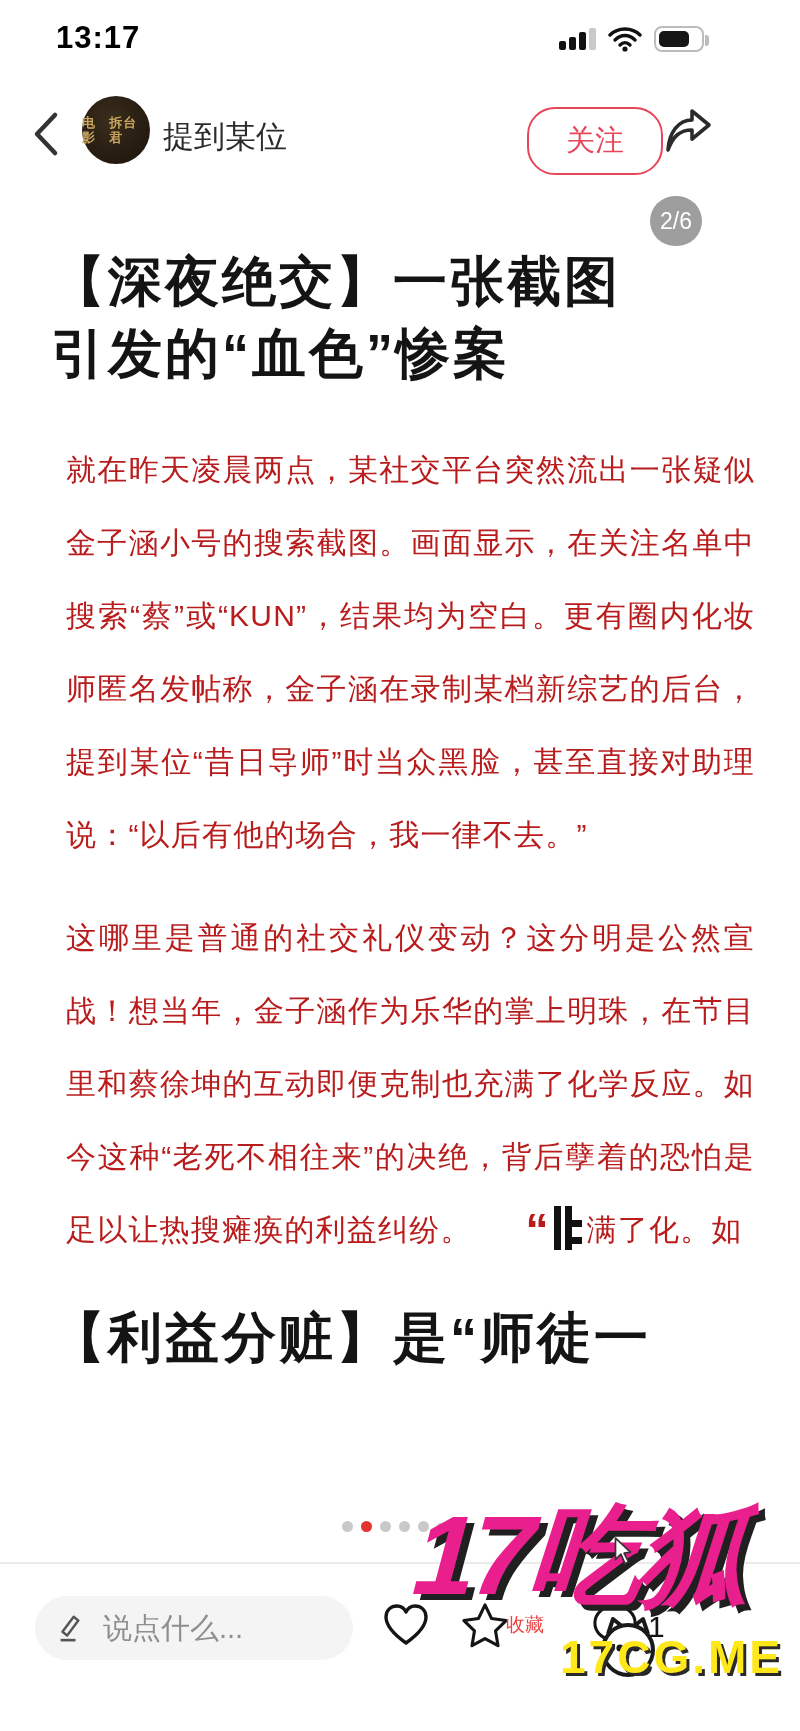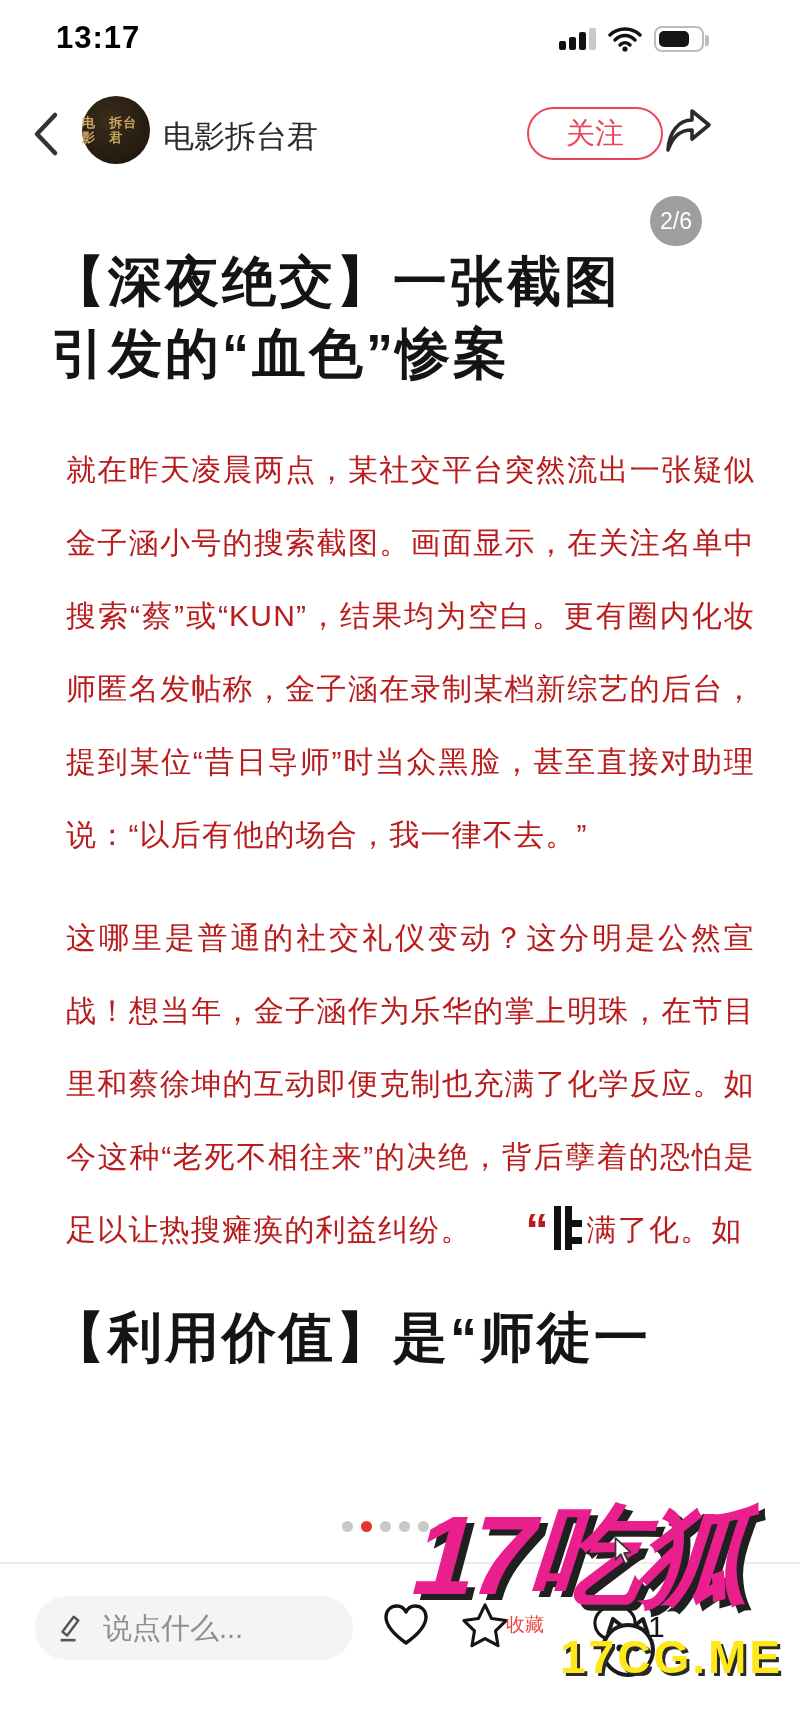--- a/index.html
+++ b/index.html
@@ -20,21 +20,21 @@
   .battery { position:relative; width:50px; height:26px; border:2.5px solid #bcbcbc; border-radius:8px; }
   .battery .fill { position:absolute; left:3px; top:3px; bottom:3px; width:30px; background:#161616; border-radius:5px; }
   .battery .nub { position:absolute; right:-7px; top:7px; width:4px; height:11px; background:#bcbcbc; border-radius:0 3px 3px 0; }
   
   .back { position:absolute; left:30px; top:110px; width:30px; height:48px; cursor:pointer; }
   .avatar { position:absolute; left:82px; top:96px; width:68px; height:68px; border-radius:50%;
     background:radial-gradient(circle at 40% 35%, #3a2d1c 0%, #241a10 70%, #140e08 100%);
     display:flex; flex-direction:row; align-items:center; justify-content:center; }
   .avatar span { color:#c9a55f; font-size:13px; font-weight:700; line-height:15px; letter-spacing:1px; }
   .username { position:absolute; left:163px; top:116px; font-size:31px; color:#2b2b2b; font-weight:500; }
-  .follow-btn { position:absolute; left:527px; top:107px; width:136px; height:53px;
+  .follow-btn { position:absolute; left:527px; top:107px; width:136px; height:68px;
     border:2.5px solid #e8475b; border-radius:28px; color:#e8475b; font-size:29px; font-weight:500;
     display:flex; align-items:center; justify-content:center; background:#fff; cursor:pointer; }
   .share { position:absolute; left:664px; top:104px; width:48px; height:56px; cursor:pointer; }
   
   .page-badge { position:absolute; left:650px; top:196px; width:52px; height:50px; border-radius:26px;
     background:rgba(150,150,150,.92); color:#fff; font-size:23px; display:flex; align-items:center; justify-content:center; }
   
   .article { position:absolute; left:51px; right:45px; top:245px; }
   .h1 { font-size:54px; line-height:72px; letter-spacing:3px; font-weight:800; color:#141414; }
   .para { font-size:30px; line-height:73px; letter-spacing:1.2px; color:#b91c1c; text-align:justify;margin-left:15px; }
@@ -101,39 +101,39 @@
 
   <div class="back">
     <svg width="30" height="48" viewBox="0 0 30 48">
       <path d="M25 5 L7 24 L25 43" fill="none" stroke="#333" stroke-width="4.5" stroke-linecap="round" stroke-linejoin="round"></path>
     </svg>
   </div>
   <div class="avatar">
     <span>电影</span>
     <span>拆台君</span>
   </div>
-  <div class="username">电影拆台君</div>
+  <div class="username">提到某位</div>
   <div class="follow-btn">关注</div>
   <div class="share">
     <svg width="48" height="56" viewBox="0 0 48 50">
       <path d="M28 4 L45 18 L28 32 L28 23 C16 23 9 29 4 43 C5 26 14 13 28 13 Z" fill="#fff" stroke="#2b2b2b" stroke-width="3.6" stroke-linejoin="round"></path>
     </svg>
   </div>
 
   <div class="page-badge">2/6</div>
 
   <div class="article">
     <div class="h1">
       <div>【深夜绝交】一张截图</div>
       <div>引发的“血色”惨案</div>
     </div>
     <p class="para p1">就在昨天凌晨两点，某社交平台突然流出一张疑似金子涵小号的搜索截图。画面显示，在关注名单中搜索“蔡”或“KUN”，结果均为空白。更有圈内化妆师匿名发帖称，金子涵在录制某档新综艺的后台，提到某位“昔日导师”时当众黑脸，甚至直接对助理说：“以后有他的场合，我一律不去。”</p>
     <p class="para p2"><span>这哪里是普通的社交礼仪变动？这分明是公然宣战！想当年，金子涵作为乐华的掌上明珠，在节目里和蔡徐坤的互动即便克制也充满了化学反应。如今这种“老死不相往来”的决绝，背后孽着的恐怕是足以让热搜瘫痪的利益纠纷。</span><span class="spacer"></span><span class="bigquote">“</span><span class="garbled-glyph"></span><span>满了化。如</span></p>
     <div class="h1 h2">
-      <div>【利用价值】是“师徒一</div>
+      <div>【利益分赃】是“师徒一</div>
     </div>
   </div>
 
   <div class="dots">
     <i></i>
     <i class="active"></i>
     <i></i>
     <i></i>
     <i></i>
     <i class="small"></i>

